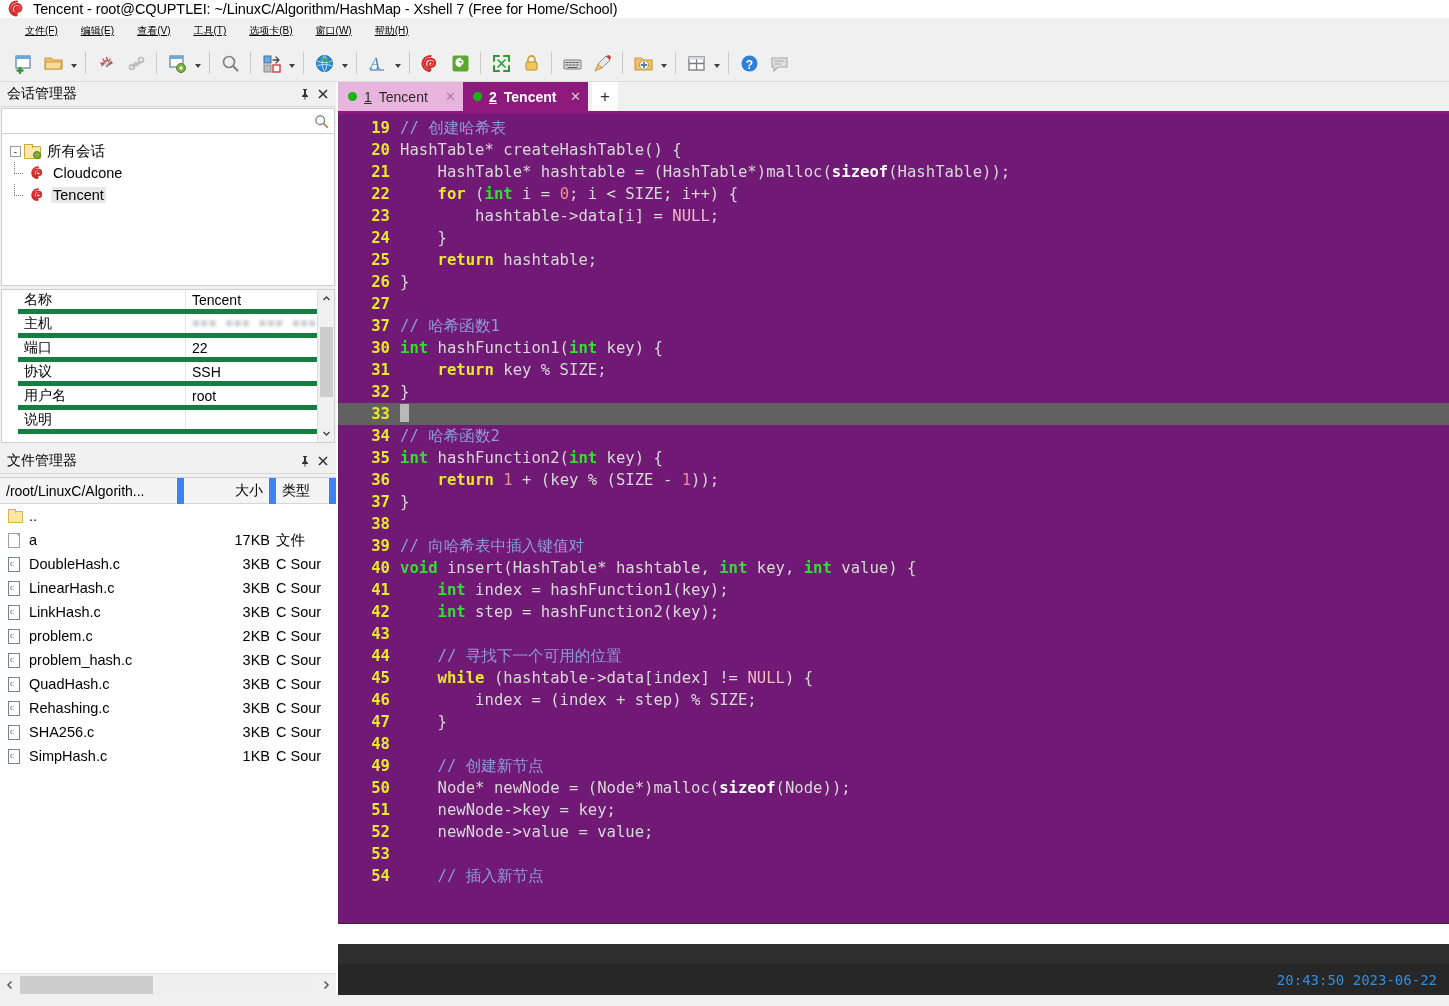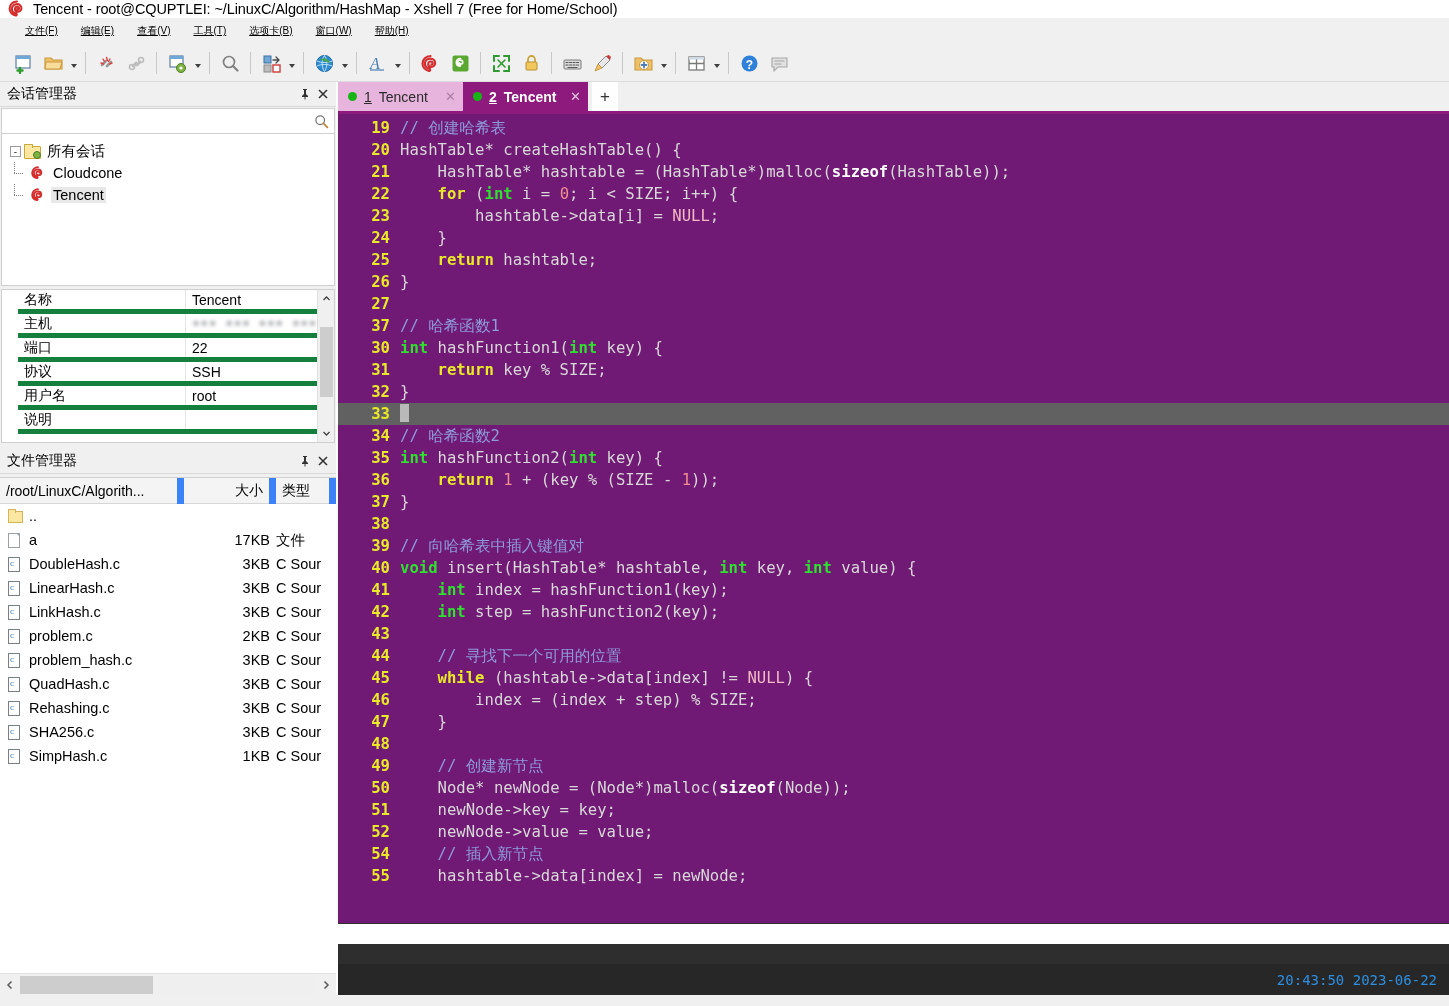--- a/index.html
+++ b/index.html
@@ -677,22 +677,22 @@
         <div class="tline"><span class="lnum">43</span><span class="tcode"></span></div>
         <div class="tline"><span class="lnum">44</span><span class="tcode"><span class="c-cmt">    // 寻找下一个可用的位置</span></span></div>
         <div class="tline"><span class="lnum">45</span><span class="tcode"><span class="c-txt">    </span><span class="c-kw">while</span><span class="c-txt"> (hashtable-&gt;data[index] != </span><span class="c-null">NULL</span><span class="c-txt">) {</span></span></div>
         <div class="tline"><span class="lnum">46</span><span class="tcode"><span class="c-txt">        index = (index + step) % SIZE;</span></span></div>
         <div class="tline"><span class="lnum">47</span><span class="tcode"><span class="c-txt">    }</span></span></div>
         <div class="tline"><span class="lnum">48</span><span class="tcode"></span></div>
         <div class="tline"><span class="lnum">49</span><span class="tcode"><span class="c-cmt">    // 创建新节点</span></span></div>
         <div class="tline"><span class="lnum">50</span><span class="tcode"><span class="c-txt">    Node* newNode = (Node*)malloc(</span><span class="c-szof">sizeof</span><span class="c-txt">(Node));</span></span></div>
         <div class="tline"><span class="lnum">51</span><span class="tcode"><span class="c-txt">    newNode-&gt;key = key;</span></span></div>
         <div class="tline"><span class="lnum">52</span><span class="tcode"><span class="c-txt">    newNode-&gt;value = value;</span></span></div>
+        <div class="tline"><span class="lnum">53</span><span class="tcode"></span></div>
         <div class="tline"><span class="lnum">54</span><span class="tcode"><span class="c-cmt">    // 插入新节点</span></span></div>
-        <div class="tline"><span class="lnum">55</span><span class="tcode"><span class="c-txt">    hashtable-&gt;data[index] = newNode;</span></span></div>
       </div>
     <div id="term-hscroll"></div>
     <div id="term-pad"></div>
     <div id="statusbar">
       <span id="status-time">20:43:50 2023-06-22</span>
     </div>
   </div>
 </div>
 
 </body></html>

